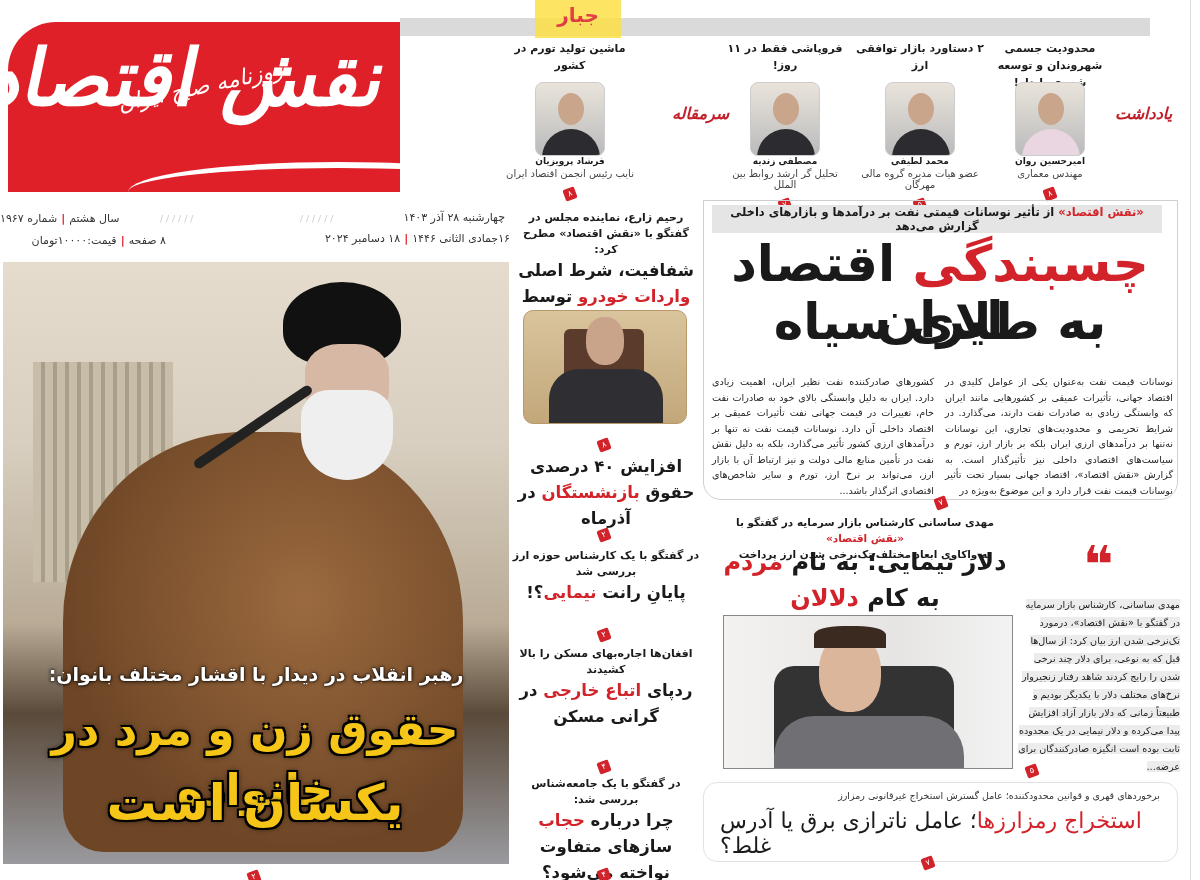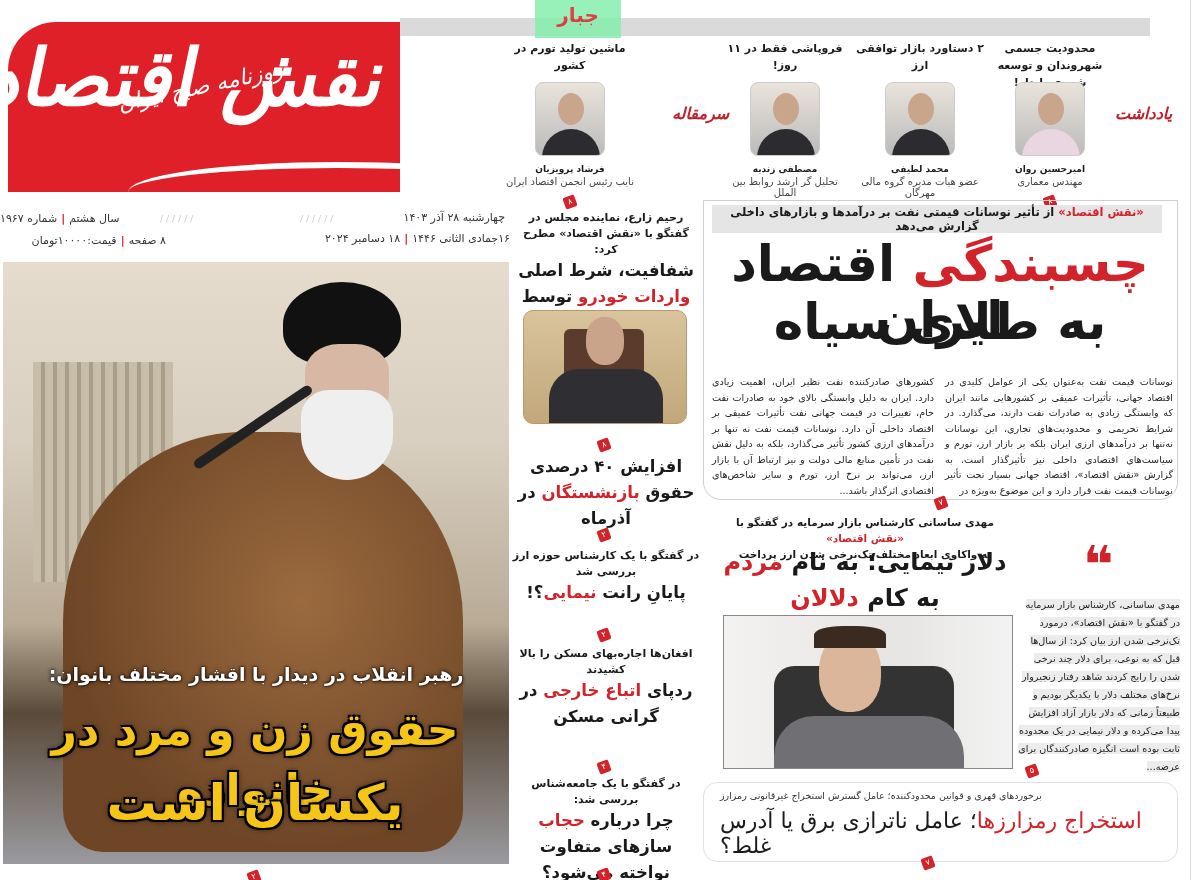--- a/index.html
+++ b/index.html
@@ -8,48 +8,48 @@
 
 #masthead{left:8px;top:22px;width:392px;height:170px;background:#e02028;border-radius:48px 0 0 0;overflow:hidden}
 #masthead .logo{position:absolute;right:14px;top:10px;font-family:"DejaVu Serif",serif;font-weight:bold;font-size:78px;color:#fff;letter-spacing:-4px;transform:skewX(-12deg);white-space:nowrap}
 #masthead .sub{position:absolute;left:108px;top:52px;font-family:"DejaVu Serif",serif;font-style:italic;font-size:22px;color:#fff;transform:rotate(-12deg)}
 #masthead .swoosh{position:absolute;left:120px;bottom:-30px;width:420px;height:60px;border-top:6px solid #fff;border-radius:50%}
 .meta{font-size:11px;color:#333;white-space:nowrap}
 .meta .bar{color:#e02028;font-weight:bold;margin:0 4px}
 .dots{letter-spacing:3px;color:#ccc;font-size:9px}
 
 #topstrip{left:400px;top:18px;width:750px;height:18px;background:#dadada}
-#jebar{left:535px;top:0;width:86px;height:38px;background:#86efac;opacity:.85;color:#e02028;font-weight:bold;font-size:20px;text-align:center;line-height:30px}
+#jebar{left:535px;top:0;width:86px;height:38px;background:#fde047;opacity:.85;color:#e02028;font-weight:bold;font-size:20px;text-align:center;line-height:30px}
 .author{position:absolute;top:40px;width:130px;text-align:center}
 .author .hd{font-size:11px;font-weight:bold;line-height:17px;height:38px}
 .author .ph{width:70px;height:74px;margin:4px auto 0;border:1px solid #ccc;border-radius:8px;background:linear-gradient(#e9e3db,#bbb);position:relative;overflow:hidden}
 .author .ph .face{position:absolute;left:22px;top:10px;width:26px;height:32px;border-radius:50%;background:#c9a58c}
 .author .ph .suit{position:absolute;left:6px;bottom:-10px;width:58px;height:36px;border-radius:30px 30px 0 0;background:#2b2b30}
-.author .nm{font-size:9px;font-weight:bold;margin-top:8px}
+.author .nm{font-size:9px;font-weight:bold;margin-top:0}
 .author .rl{font-size:10px;color:#444;margin-top:2px}
 .pg{display:inline-block;width:12px;height:12px;background:#d2232a;color:#fff;font-size:8px;line-height:12px;text-align:center;border-radius:2px;transform:rotate(-20deg)}
 .secLabel{font-family:"DejaVu Serif",serif;font-style:italic;font-weight:bold;color:#c2202a;font-size:16px}
 
 #mainbox{left:703px;top:200px;width:475px;height:300px;border:1px solid #cfcfcf;border-radius:0 0 18px 18px}
 #kicker{left:712px;top:205px;width:450px;text-align:center;font-size:11.5px;font-weight:bold}
 .red{color:#d2232a}
 #headline1{left:705px;top:236px;width:470px;text-align:center;font-size:50px;font-weight:bold;line-height:56px;letter-spacing:-1px}
 #headline2{left:705px;top:292px;width:470px;text-align:center;font-size:50px;font-weight:bold;line-height:60px}
 .bodytxt{font-size:9.6px;line-height:15.5px;text-align:justify;color:#222}
 
 #sub2{left:720px;top:514px;width:290px;text-align:center;font-size:10.5px;font-weight:bold;line-height:16px}
 #h2a{left:720px;top:548px;width:290px;text-align:center;font-size:24px;font-weight:bold}
 #h2b{left:720px;top:584px;width:290px;text-align:center;font-size:24px;font-weight:bold}
 #photo2{left:723px;top:615px;width:290px;height:154px;border:1px solid #888;background:linear-gradient(90deg,#f3f2f0,#e6e5e3 60%,#f3f3f3);overflow:hidden}
 #quote{left:1083px;top:545px;font-size:52px;color:#d2232a;font-weight:bold;line-height:40px}
 #quoteText{left:1018px;top:596px;width:162px;font-size:9.6px;line-height:18px}
 #quoteText span{background:#ececec}
 
 #bottombox{left:703px;top:782px;width:475px;height:80px;border:1px solid #e2e2e2;border-radius:14px}
-#bsub{left:720px;top:790px;width:440px;text-align:left;font-size:9.5px;color:#333}
+#bsub{left:720px;top:790px;width:440px;text-align:right;font-size:9.5px;color:#333}
 #bhead{left:720px;top:808px;width:440px;text-align:left;font-size:22px;font-family:"DejaVu Serif",serif}
 
 .midcol{left:512px;width:188px;text-align:center}
 .midsm{font-size:11px;font-weight:bold;line-height:16px}
 .midbig{font-size:16.5px;font-weight:bold;line-height:26px}
 
 #hero{left:3px;top:262px;width:506px;height:602px;overflow:hidden;background:linear-gradient(180deg,#e6dccd 0%,#d8cfc0 30%,#b9ab96 60%,#5a4a3a 75%,#9a9a9f 100%)}
 #hero .wall{position:absolute;left:30px;top:100px;width:140px;height:220px;background:repeating-linear-gradient(90deg,#c8bda8 0 8px,#a99e8a 8px 12px)}
 #hero .robe{position:absolute;left:60px;top:170px;width:400px;height:420px;background:radial-gradient(ellipse at 60% 40%,#9b6a3f,#6e4626 70%);border-radius:45% 45% 10% 10%}
 #hero .turban{position:absolute;left:280px;top:20px;width:118px;height:84px;background:#111;border-radius:50% 50% 40% 40%}

